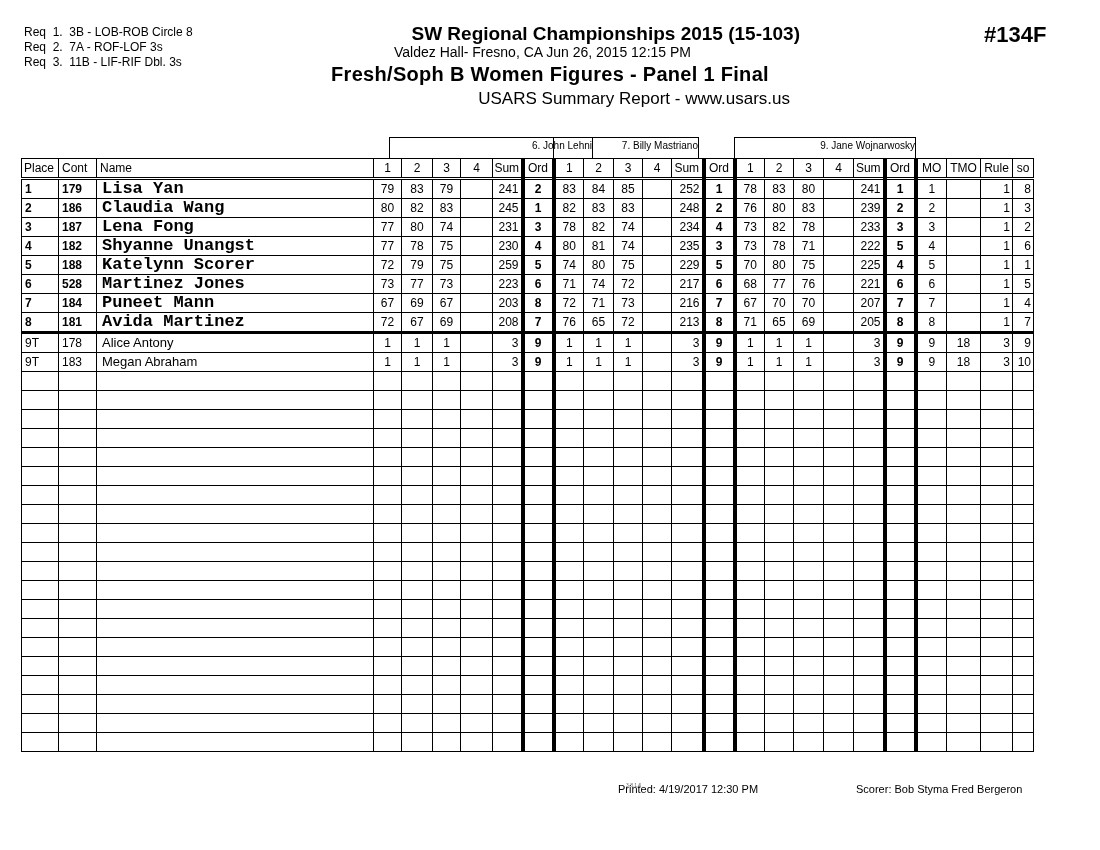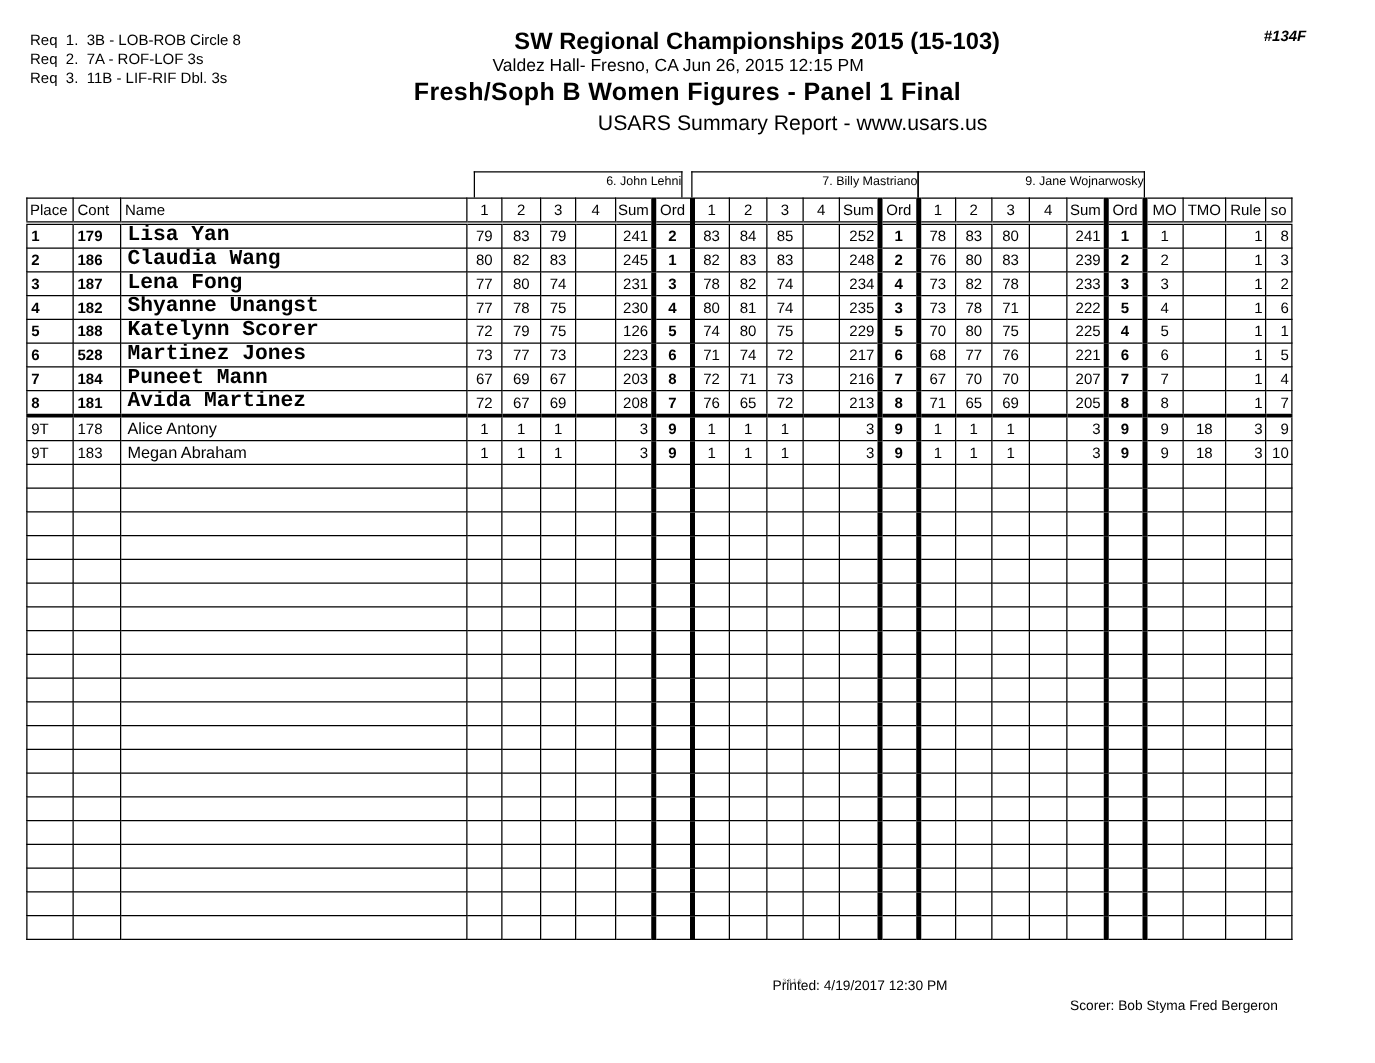--- a/index.html
+++ b/index.html
@@ -3,21 +3,21 @@
 <meta charset="utf-8">
 <style>
   html, body { margin:0; padding:0; background:#fff; }
   body { width:1100px; height:850px; position:relative; overflow:hidden; font-family:"Liberation Sans", sans-serif; color:#000; }
   .abs { position:absolute;text-align:right; }
   .req { left:24px; font-size:12px; line-height:15px; white-space:pre; }
   .title1 { left:300px; width:500px; text-align:right; top:23px; font-size:19px; font-weight:bold; }
   .title2 { left:300px; width:485px; text-align:center; top:44px; font-size:14px; }
   .title3 { left:250px; width:600px; text-align:center; top:63px; font-size:20px; font-weight:bold; letter-spacing:0.3px; }
   .title4 { left:300px; width:490px; text-align:right; top:89px; font-size:17px; }
-  .event-no { left:1011px; top:22px; font-size:12px; font-weight:bold;font-style:italic; }
+  .event-no { left:984px; top:22px; font-size:22px; font-weight:bold; }
 
   .judge-box { top:137px; height:21px; border:1px solid #000; border-bottom:none; box-sizing:border-box; font-size:10px; padding:2px 0 0 5px; }
 
   table.grid { position:absolute; left:21px; top:158px; border-collapse:collapse; table-layout:fixed; font-size:12px; }
   table.grid td { border:1px solid #000; height:19px; padding:0 0 0 3px; box-sizing:border-box; white-space:nowrap; overflow:hidden; line-height:18px; }
   table.grid tr.hdr td { height:20px; border-bottom:3px double #000; }
   table.grid td.c { text-align:center; padding:0; }
   table.grid td.r { text-align:right; padding:0 2px 0 0; }
   table.grid td.thickr { border-right:4px solid #000; }
   table.grid tr.top td { font-weight:bold; }
@@ -36,22 +36,22 @@
 <div class="abs req" style="top:25px;">Req  1.  3B - LOB-ROB Circle 8</div>
 <div class="abs req" style="top:40px;">Req  2.  7A - ROF-LOF 3s</div>
 <div class="abs req" style="top:55px;">Req  3.  11B - LIF-RIF Dbl. 3s</div>
 
 <div class="abs title1">SW Regional Championships 2015 (15-103)</div>
 <div class="abs title2">Valdez Hall- Fresno, CA  Jun 26, 2015  12:15 PM</div>
 <div class="abs title3">Fresh/Soph B Women Figures - Panel 1 Final</div>
 <div class="abs title4">USARS Summary Report - www.usars.us</div>
 <div class="abs event-no">#134F</div>
 
-<div class="abs judge-box" style="left:379px;width:167px;">6.  John Lehni</div>
-<div class="abs judge-box" style="left:553px;width:182px;">7.  Billy Mastriano</div>
+<div class="abs judge-box" style="left:389px;width:204px;">6.  John Lehni</div>
+<div class="abs judge-box" style="left:553px;width:146px;">7.  Billy Mastriano</div>
 <div class="abs judge-box" style="left:734px;width:182px;">9.  Jane Wojnarwosky</div>
 
 <table class="grid">
   <colgroup>
     <col style="width:37px">
       <col style="width:38px">
       <col style="width:277px">
     <col style="width:28px">
       <col style="width:31px">
       <col style="width:28px">
@@ -212,21 +212,21 @@
         <td class="r num">6</td>
       </tr>
       <tr class="top">
         <td>5</td>
         <td>188</td>
         <td class="nm">Katelynn Scorer</td>
         <td class="c num">72</td>
         <td class="c num">79</td>
         <td class="c num">75</td>
         <td class="c num"></td>
-        <td class="r num thickr">126</td>
+        <td class="r num thickr">259</td>
         <td class="ord thickr">5</td>
         <td class="c num">74</td>
         <td class="c num">80</td>
         <td class="c num">75</td>
         <td class="c num"></td>
         <td class="r num thickr">229</td>
         <td class="ord thickr">5</td>
         <td class="c num">70</td>
         <td class="c num">80</td>
         <td class="c num">75</td>
@@ -911,13 +911,13 @@
         <td></td>
         <td></td>
         <td></td>
         <td></td>
       </tr>
     </tbody>
 </table>
 
 <div class="abs tiny">3.8.1.6</div>
 <div class="abs footer" style="left:618px;">Printed:  4/19/2017  12:30 PM</div>
-<div class="abs footer" style="left:856px;margin-top:16px;">Scorer:   Bob Styma Fred Bergeron</div>
+<div class="abs footer" style="left:856px;">Scorer:   Bob Styma Fred Bergeron</div>
 
 </body></html>

